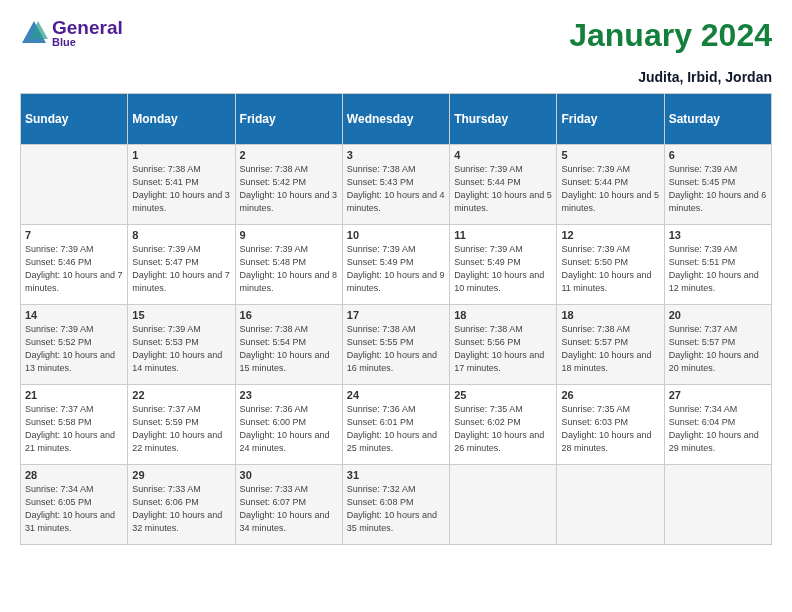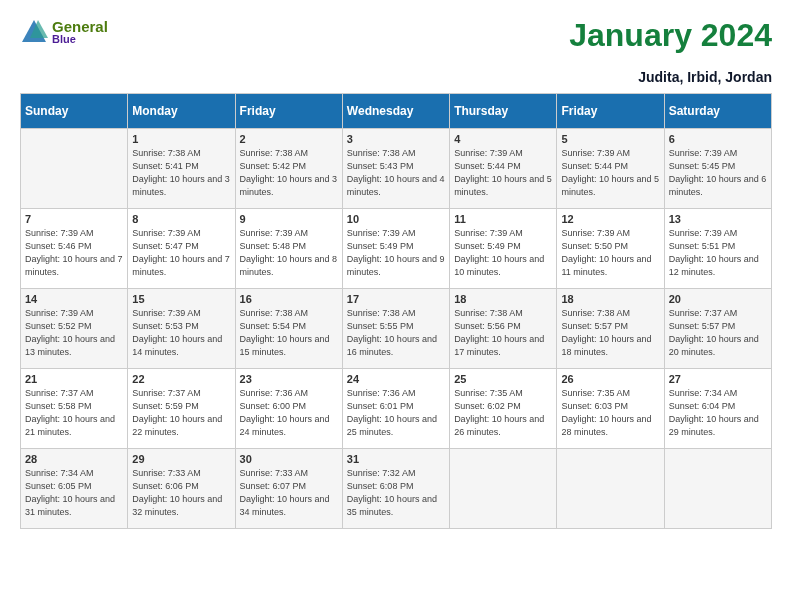--- a/index.html
+++ b/index.html
@@ -26,23 +26,23 @@
       display: flex;
       align-items: center;
       gap: 4px;
     }
     .logo-text {
       display: flex;
       flex-direction: column;
       line-height: 1;
     }
     .logo-general {
-      font-size: 15px;
-      font-weight: bold;
-      color: #4d7c0f;
+      font-size: 19px;
+      font-weight: bold;
+      color: #4c1d95;
     }
     .logo-blue {
       font-size: 11px;
       font-weight: bold;
       color: #4c1d95;
     }
     .logo-icon {
       width: 28px;
       height: 28px;
     }
@@ -64,21 +64,21 @@
     table {
       width: 100%;
       border-collapse: collapse;
       table-layout: fixed;
     }
     thead tr th {
       background-color: #1a6faf;
       color: #fff;
       font-size: 12px;
       font-weight: bold;
-      padding: 10px 4px;
+      padding: 18px 4px;
       text-align: left;
       border: 1px solid #ccc;
     }
     tbody tr td {
       border: 1px solid #ccc;
       vertical-align: top;
       padding: 4px 4px 4px 4px;
       font-size: 9.5px;
       color: #333;
       height: 80px;

